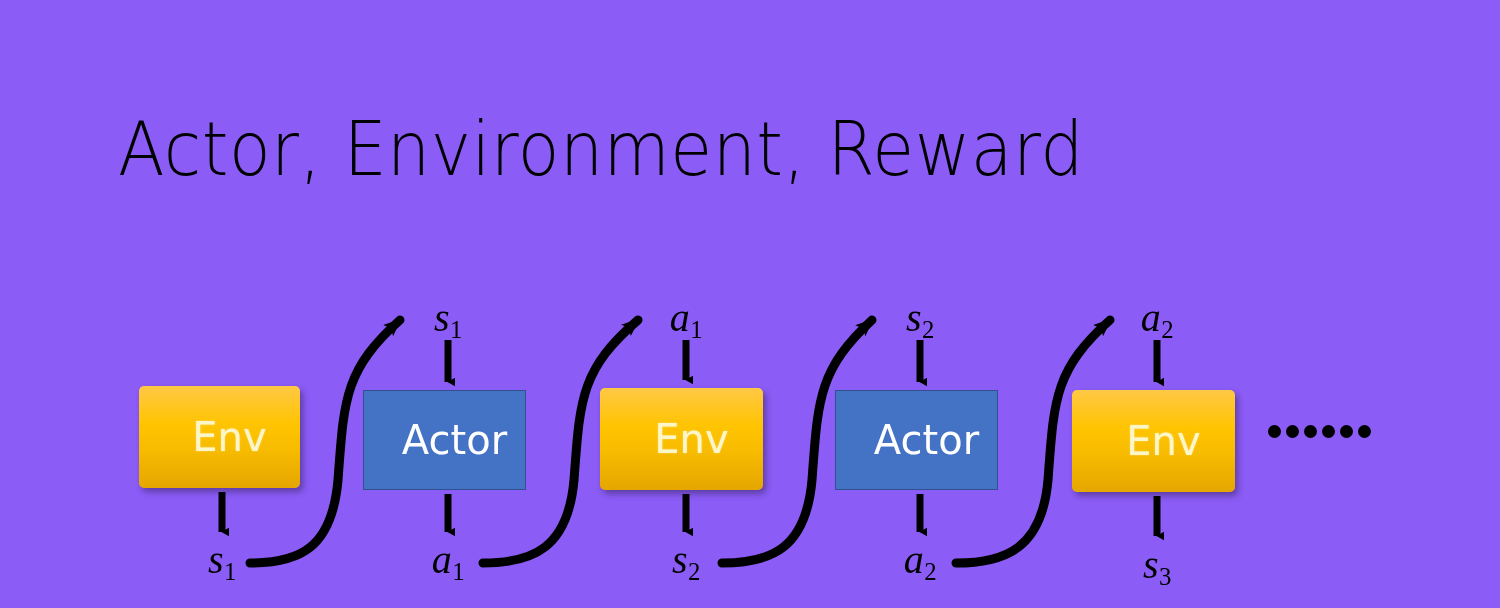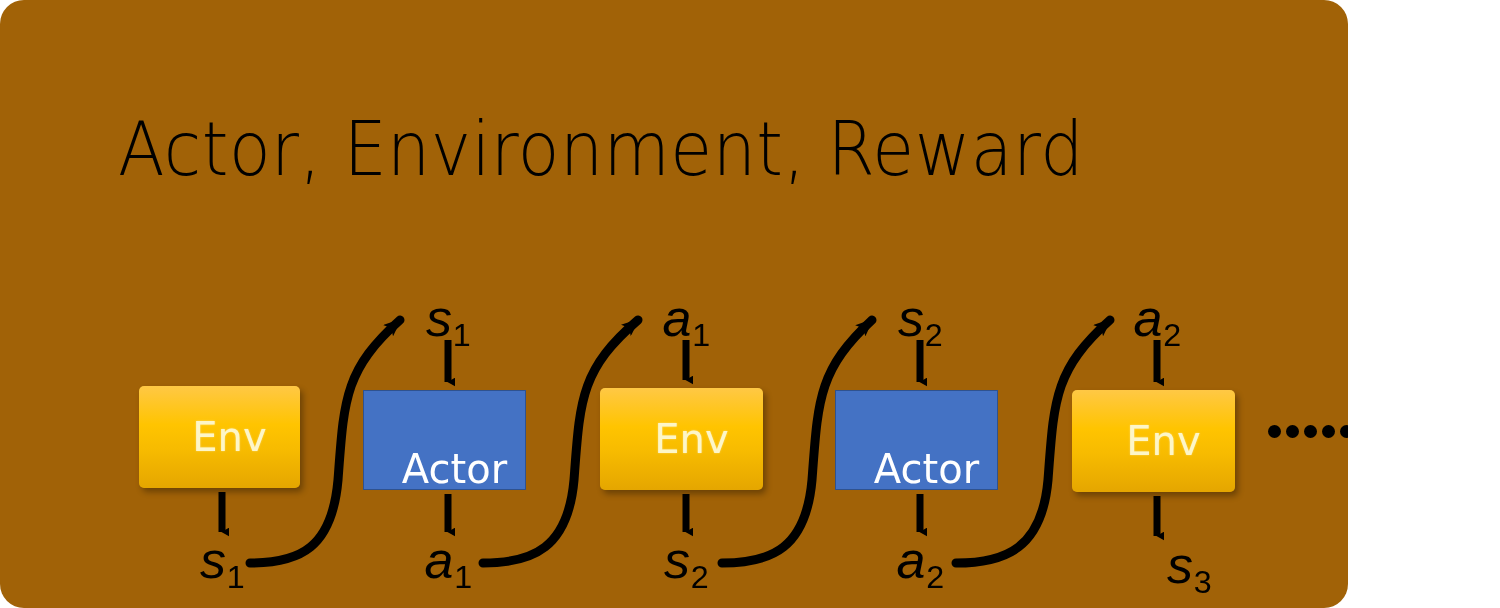--- a/index.html
+++ b/index.html
@@ -6,25 +6,24 @@
   html, body {
     margin: 0;
     padding: 0;
     background: #ffffff;
   }
   body {
     font-family: "Liberation Sans", sans-serif;
   }
   #slide {
     position: relative;
-    width: 1348px;
+    width: 1500px;
     height: 608px;
-    background: #a16207;
+    background: #8b5cf6;
     overflow: hidden;
-    border-radius: 24px;
   }
 
   
   #slide-title {
     position: absolute;
     left: 118px;
     top: 112px;
     font-family: "DejaVu Sans", "Liberation Sans", sans-serif;
     font-size: 74px;
     font-weight: 300;
@@ -74,32 +73,31 @@
     box-shadow: 3px 4px 6px rgba(0,0,0,0.33);
   }
   .node-env .node-label {
     color: #fdf6c8;
     text-shadow: 0 0 2px rgba(255,255,255,0.45);
   }
 
   .node-actor {
     background: #4472c4;
     border: 1.5px solid #2f528f;
-    align-items: flex-end;
   }
   .node-actor .node-label {
     color: #ffffff;
   }
 
   
   .math-label {
     position: absolute;
-    font-family: Liberation Sans, sans-serif;
+    font-family: Liberation Serif, serif;
     font-style: italic;
-    font-size: 52px;
+    font-size: 40px;
     color: #000000;
     line-height: 1;
     white-space: nowrap;
     transform: translate(-50%, -50%);
   }
   .math-label sub {
     font-style: normal;
     font-size: 0.62em;
     vertical-align: baseline;
     position: relative;
@@ -200,21 +198,21 @@
   </div>
   <div class="math-label" style="left:448px;  top:560px;">
     <span>a</span><sub>1</sub>
   </div>
   <div class="math-label" style="left:686px;  top:560px;">
     <span>s</span><sub>2</sub>
   </div>
   <div class="math-label" style="left:920px;  top:560px;">
     <span>a</span><sub>2</sub>
   </div>
-  <div class="math-label" style="left:1157px; top:565px;margin-left:32px;">
+  <div class="math-label" style="left:1157px; top:565px;">
     <span>s</span><sub>3</sub>
   </div>
 
   <div id="ellipsis">
     <span class="dot"></span>
     <span class="dot"></span>
     <span class="dot"></span>
     <span class="dot"></span>
     <span class="dot"></span>
     <span class="dot"></span>

